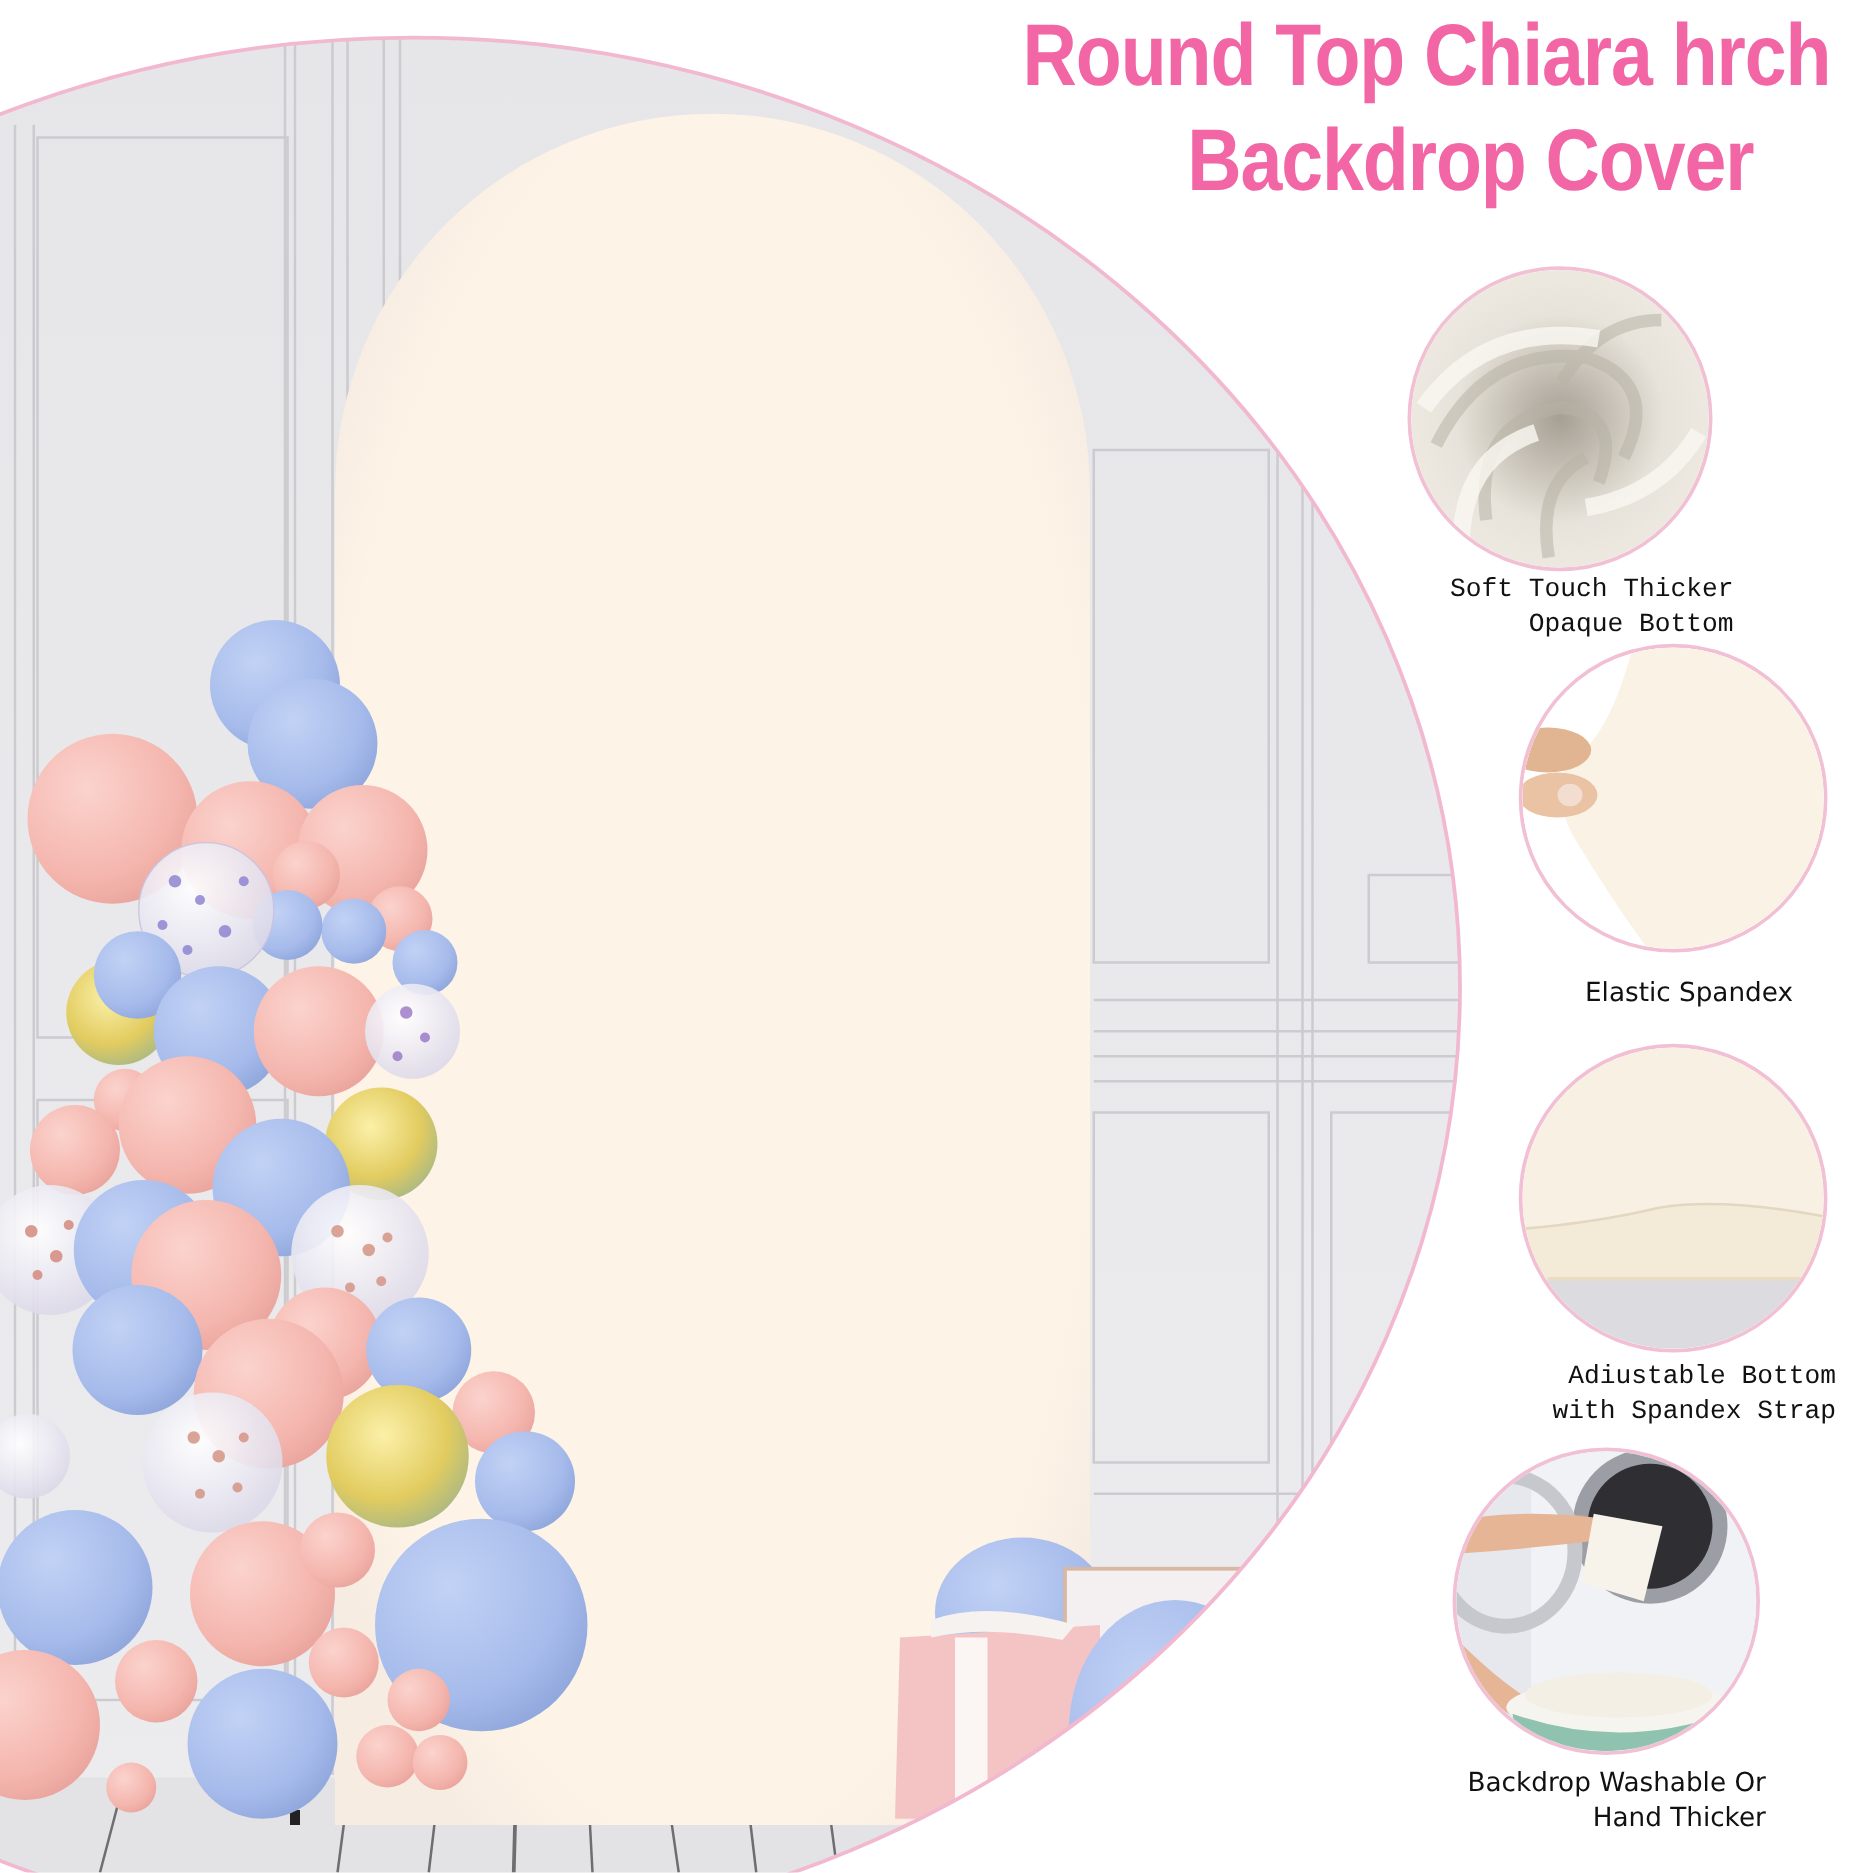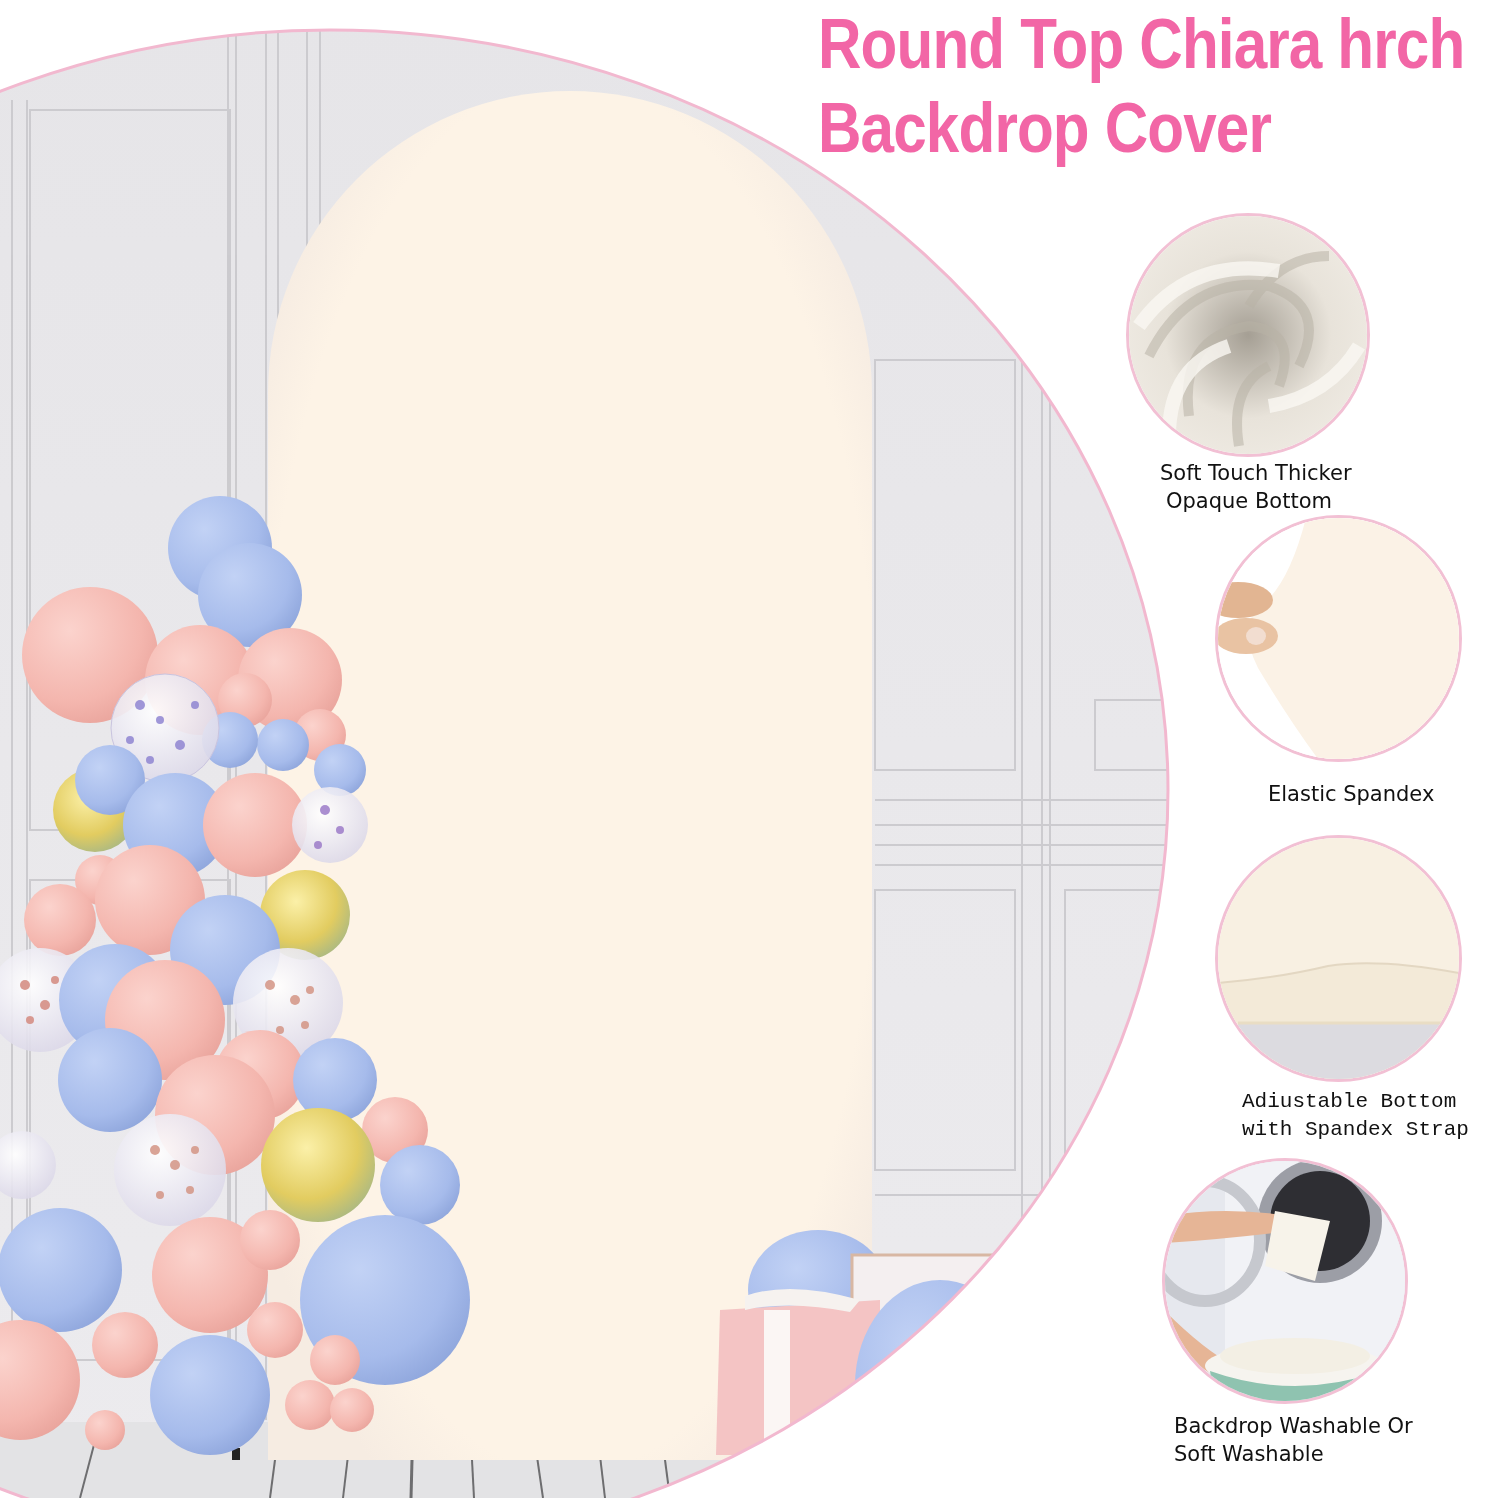--- a/index.html
+++ b/index.html
@@ -1,17 +1,17 @@
 <!DOCTYPE html>
 <html><head>
   <meta charset="utf-8">
   <style>
     html, body { margin: 0; padding: 0; }
     body { width: 1498px; height: 1498px; background: #ffffff; position: relative; overflow: hidden; font-family: "DejaVu Sans", sans-serif; }
-    .scene { position: absolute; left: 0; top: 0; width: 1498px; height: 1078px; }
+    .scene { position: absolute; left: 0; top: 0; width: 1498px; height: 1078px; text-align: right; }
 
     .title {
       position: absolute; left: 818px; top: 2px; width: 680px;
       color: #f266a6; font-family: "Liberation Sans", sans-serif; font-weight: bold;
       font-size: 70px; line-height: 84px; letter-spacing: -1px;
       transform: scaleX(0.86); transform-origin: left top; white-space: nowrap;
     }
     .title span { display: block; }
 
     .feature-caption {
@@ -224,21 +224,21 @@
         <path d="M 200 40 Q 150 40 120 90"></path>
         <path d="M 110 230 Q 100 170 140 150"></path>
       </g>
       <g fill="none" stroke="#faf8f3" stroke-width="14" opacity="0.8">
         <path d="M 10 110 Q 60 40 150 55"></path>
         <path d="M 40 220 Q 40 150 100 130"></path>
         <path d="M 230 130 Q 200 180 140 190"></path>
       </g>
     </svg>
   </div>
-  <div class="feature-caption" style="left:1160px; top:459px;">
+  <div class="feature-caption" style="left:1160px; top:459px;font-family:Liberation Mono, monospace;">
     <span>Soft Touch Thicker</span>
     <span style="padding-left:6px;">Opaque Bottom</span>
   </div>
 
   
   <div class="feature-circle" style="left:1215px; top:515px; width:247px; height:247px;">
     <svg width="241" height="241" viewBox="0 0 241 241">
       <rect width="241" height="241" fill="#ffffff"></rect>
       <path d="M 88 0 L 241 0 L 241 241 L 100 241 Q 70 200 40 150 Q 20 110 40 90 Q 70 70 88 0 Z" fill="#fbf2e6"></path>
       <ellipse cx="20" cy="82" rx="35" ry="18" fill="#e2b592"></ellipse>
@@ -276,15 +276,15 @@
       <path d="M 0 55 Q 60 45 125 55 L 125 70 Q 60 78 0 82 Z" fill="#e6b596"></path>
       <path d="M 110 50 L 165 60 L 150 120 L 100 105 Z" fill="#f7f3ea"></path>
       <path d="M 0 150 Q 40 190 70 205 L 60 220 Q 20 200 0 175 Z" fill="#e6b596"></path>
       <ellipse cx="130" cy="205" rx="90" ry="22" fill="#f6f4ef"></ellipse>
       <path d="M 45 210 Q 130 240 215 210 L 210 240 L 50 240 Z" fill="#8fc3b0"></path>
       <ellipse cx="130" cy="195" rx="75" ry="18" fill="#f3efe4"></ellipse>
     </svg>
   </div>
   <div class="feature-caption" style="left:1174px; top:1412px;">
     <span>Backdrop Washable Or</span>
-    <span>Soft Washable</span>
+    <span>Hand Thicker</span>
   </div>
 </div>
 
 </body></html>

